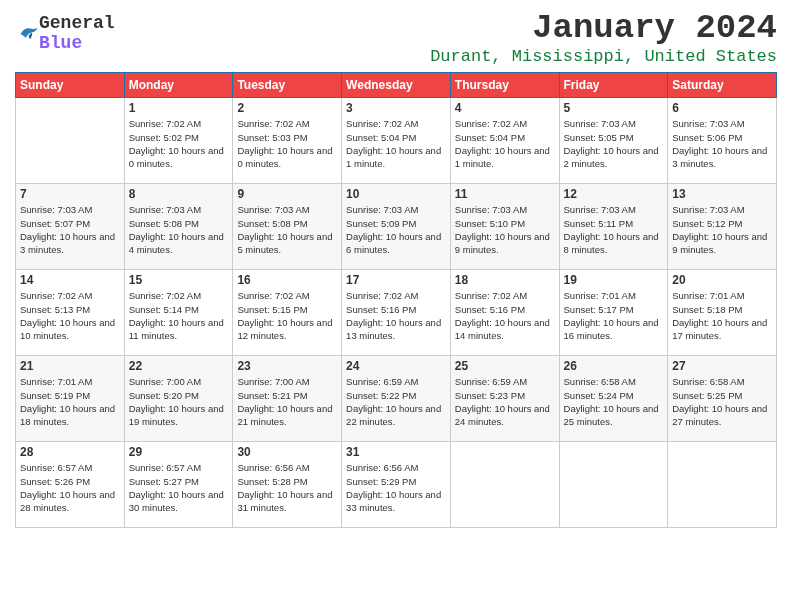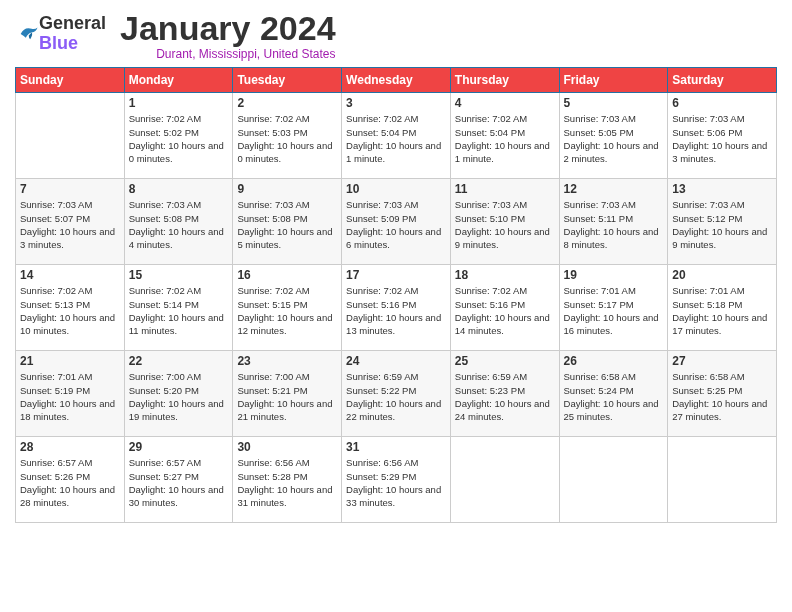--- a/index.html
+++ b/index.html
@@ -9,22 +9,24 @@
       width: 792px;
       height: 612px;
       overflow: hidden;
     }
     .container {
       width: 792px;
       padding: 10px 15px;
     }
     .header-top {
       display: flex;
+      justify-content: space-between;
       align-items: flex-start;
       margin-bottom: 4px;
+      font-family: Liberation Mono, monospace;
     }
     .logo {
       display: flex;
       align-items: center;
       margin-top: 4px;
     }
     .logo-text {
       font-size: 18px;
       font-weight: bold;
       line-height: 1.1;
@@ -40,22 +42,22 @@
       text-align: right;
       margin-left: 14px;
     }
     .month-title {
       font-size: 34px;
       font-weight: bold;
       color: #333;
       line-height: 1.1;
     }
     .location {
-      font-size: 12px;
-      color: #a21caf;
+      font-size: 17px;
+      color: #15803d;
     }
     .calendar-table {
       width: 100%;
       border-collapse: collapse;
       margin-top: 6px;
     }
     .calendar-table th {
       background-color: #2980b9;
       color: #fff;
       font-size: 12px;

